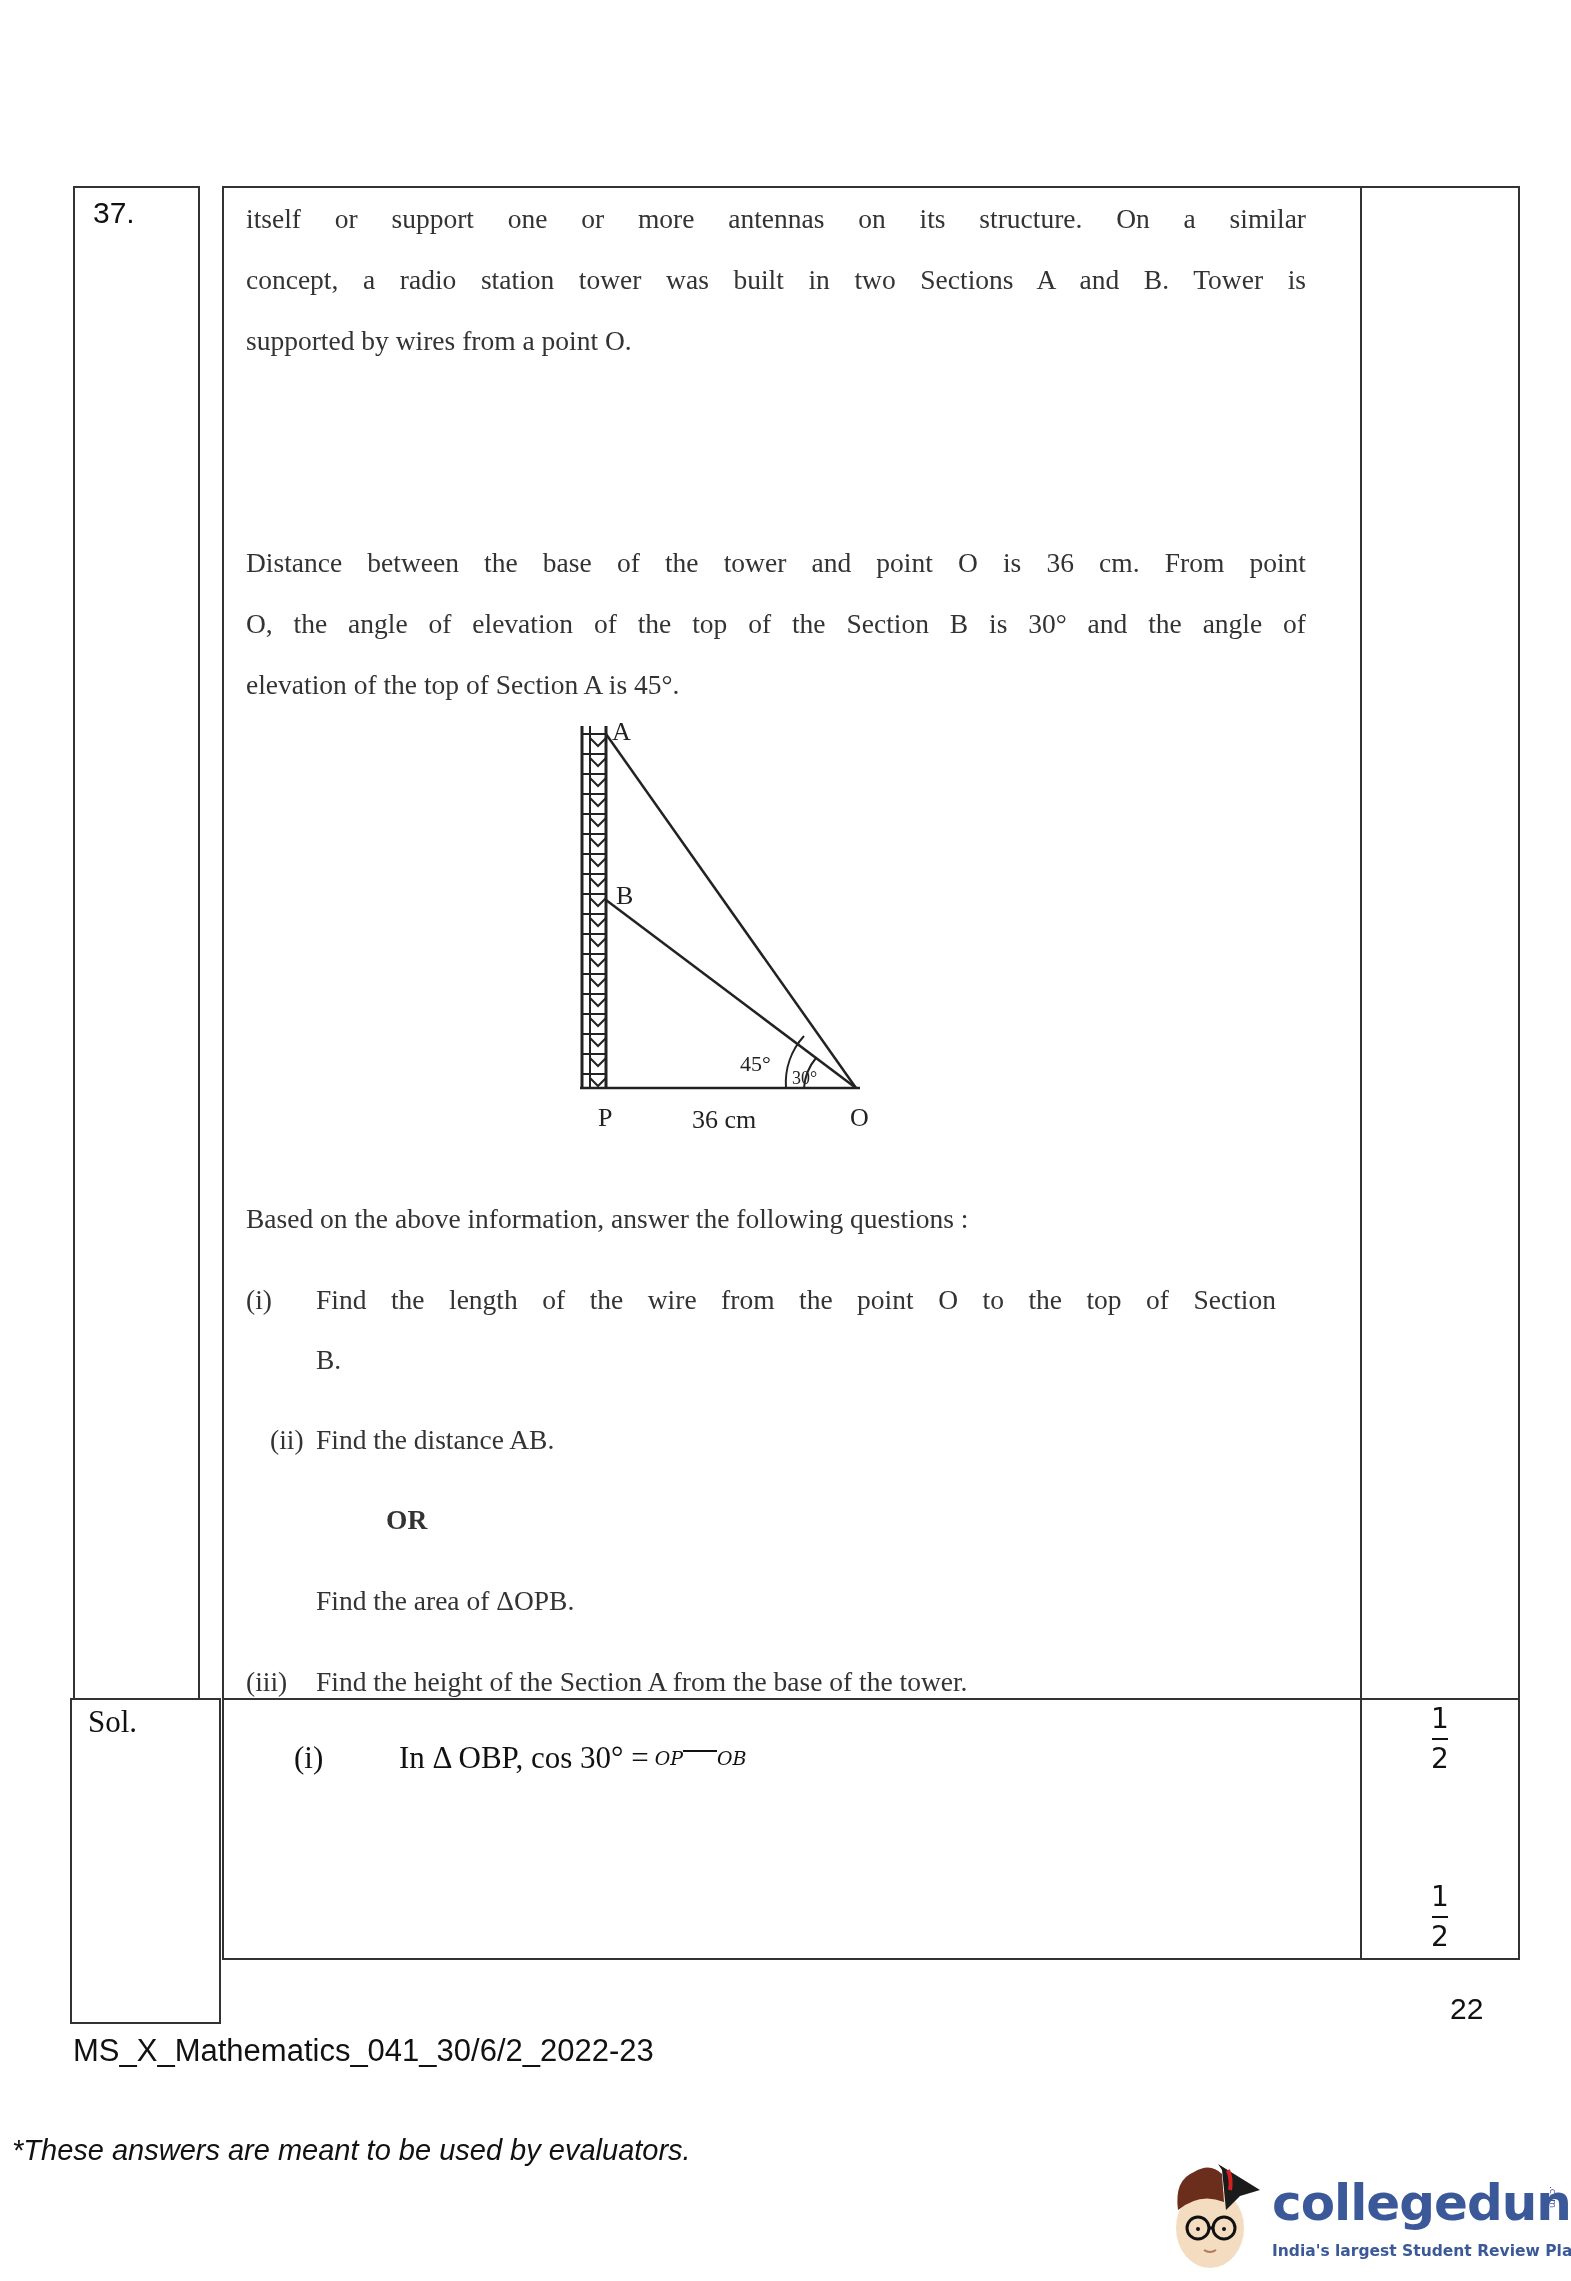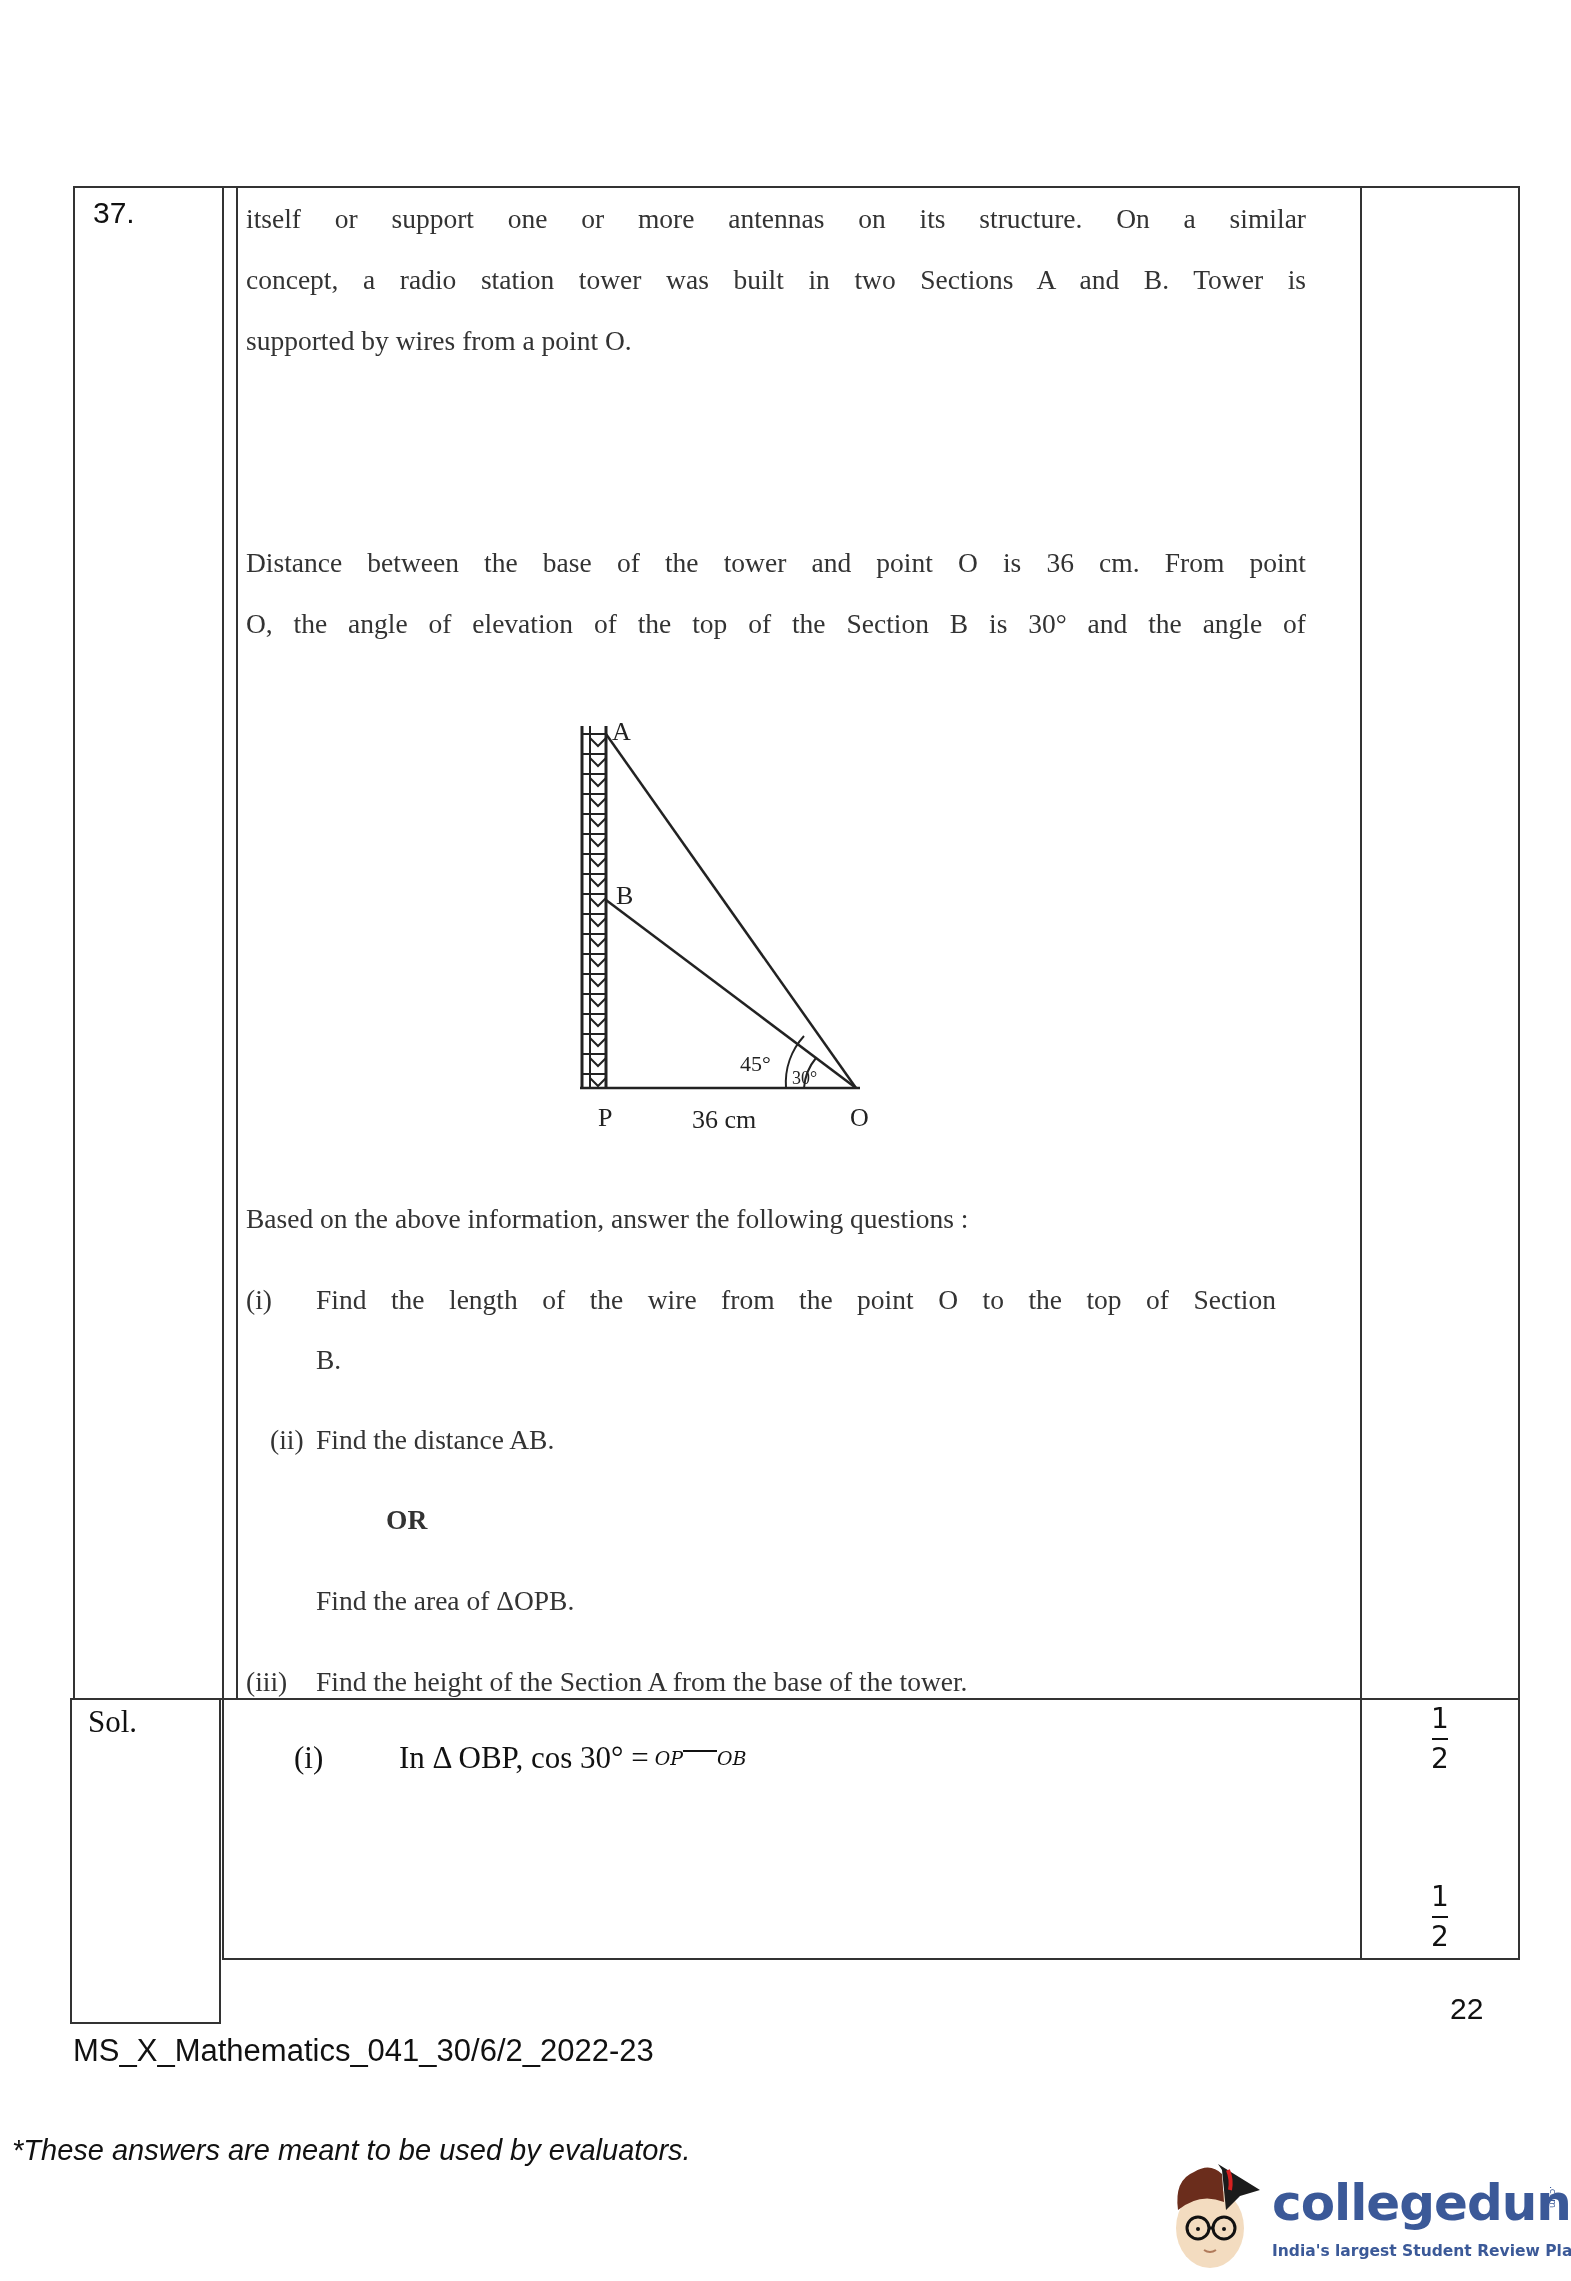--- a/index.html
+++ b/index.html
@@ -1,20 +1,20 @@
 <!DOCTYPE html>
 <html><head>
 <meta charset="utf-8">
 <style>
   html, body { margin:0; padding:0; background:#ffffff; }
   body { width:1571px; height:2281px; position:relative; overflow:hidden; font-family:"DejaVu Serif", serif; color:#1a1a1a; }
   .cell { position:absolute; border:2px solid #333; box-sizing:border-box; }
 
   
-  #q-num-cell { left:73px; top:186px; width:165px; height:1514px;padding-left:9px; }
+  #q-num-cell { left:73px; top:186px; width:127px; height:1514px;padding-left:9px; }
   #q-body-cell { left:222px; top:186px; width:1140px; height:1514px; }
   #q-marks-cell { left:1360px; top:186px; width:160px; height:1514px; }
   
   #s-num-cell { left:70px; top:1698px; width:151px; height:326px; }
   #s-body-cell { left:222px; top:1698px; width:1140px; height:262px; }
   #s-marks-cell { left:1360px; top:1698px; width:160px; height:262px; }
 
   .qnum { position:absolute; left:18px; top:8px; font-family:"Liberation Sans", sans-serif; font-size:30px; color:#111; }
   .solnum { position:absolute; left:16px; top:4px; font-family:"Liberation Serif", serif; font-size:31px; color:#111; }
 
@@ -54,20 +54,21 @@
 <div class="cell" id="q-body-cell">
   <div class="para" style="top:0px;">
     <span class="line">itself or support one or more antennas on its structure. On a similar</span>
     <span class="line">concept, a radio station tower was built in two Sections A and B. Tower is</span>
     <span class="line lastline">supported by wires from a point O.</span>
   </div>
 
   <div class="para" style="top:344px;">
     <span class="line">Distance between the base of the tower and point O is 36 cm. From point</span>
     <span class="line">O, the angle of elevation of the top of the Section B is 30° and the angle of</span>
+    <span class="line lastline">elevation of the top of Section A is 45°.</span>
   </div>
 
   <svg class="figure" viewBox="0 0 320 420">
     <g stroke="#222" fill="none">
       <line x1="18" y1="8" x2="18" y2="370" stroke-width="3"></line>
       <line x1="26" y1="8" x2="26" y2="370" stroke-width="2"></line>
       <line x1="42" y1="8" x2="42" y2="370" stroke-width="3"></line>
       <g id="rungs" stroke-width="2">
           <line x1="18" x2="42" y1="16" y2="16"></line>
           <polyline points="26,20 34,28 42,20"></polyline>

